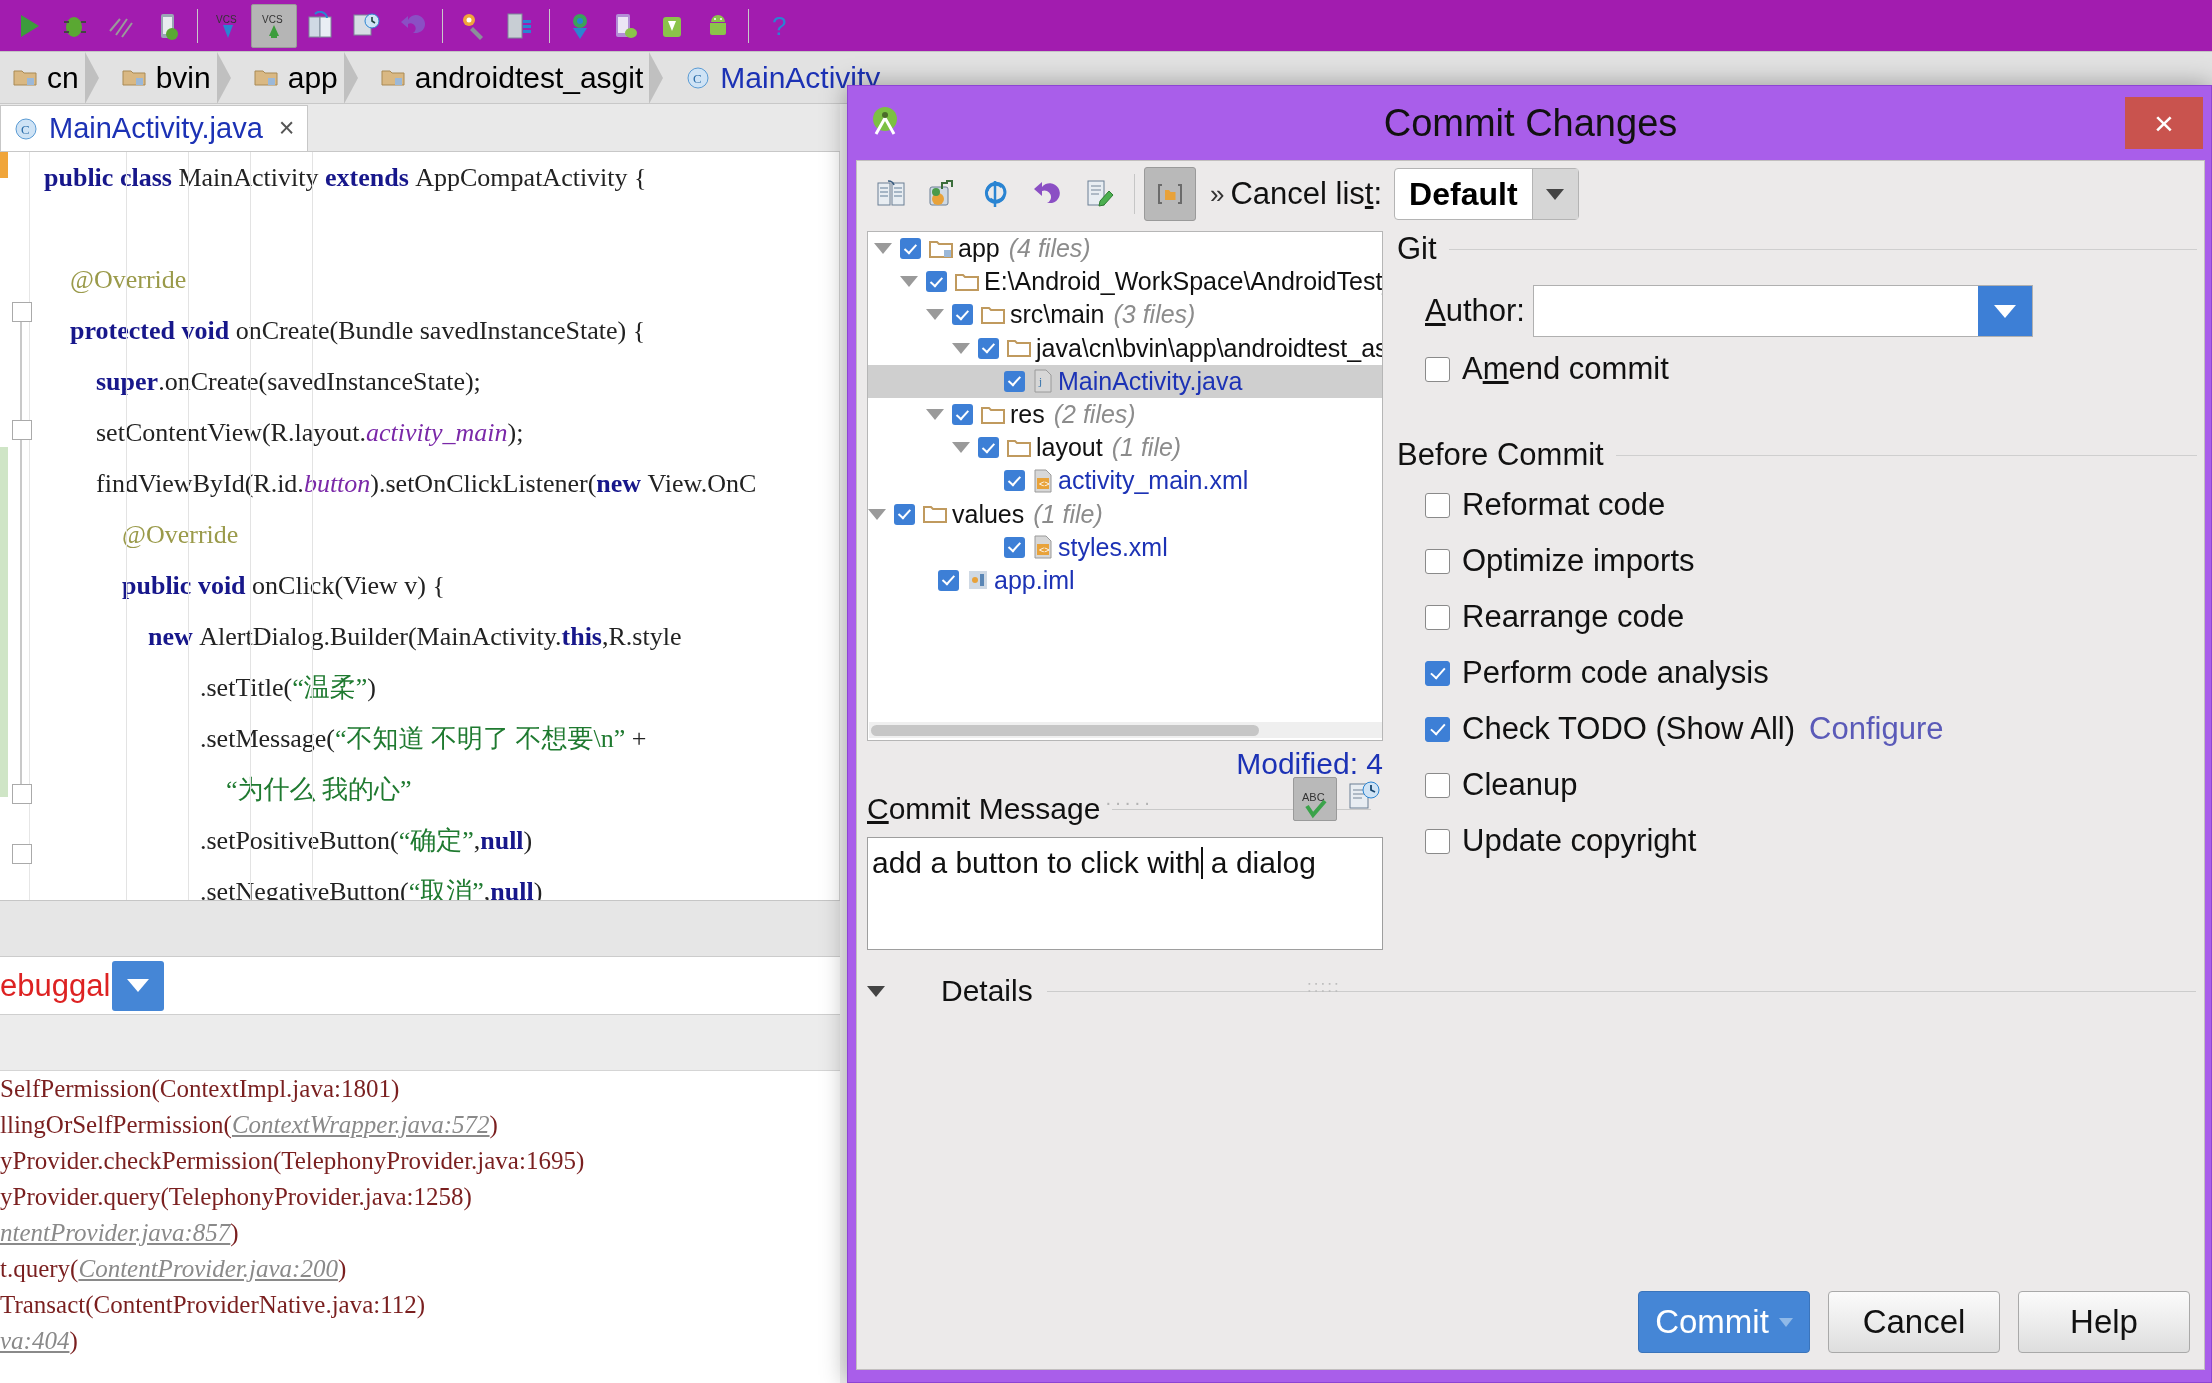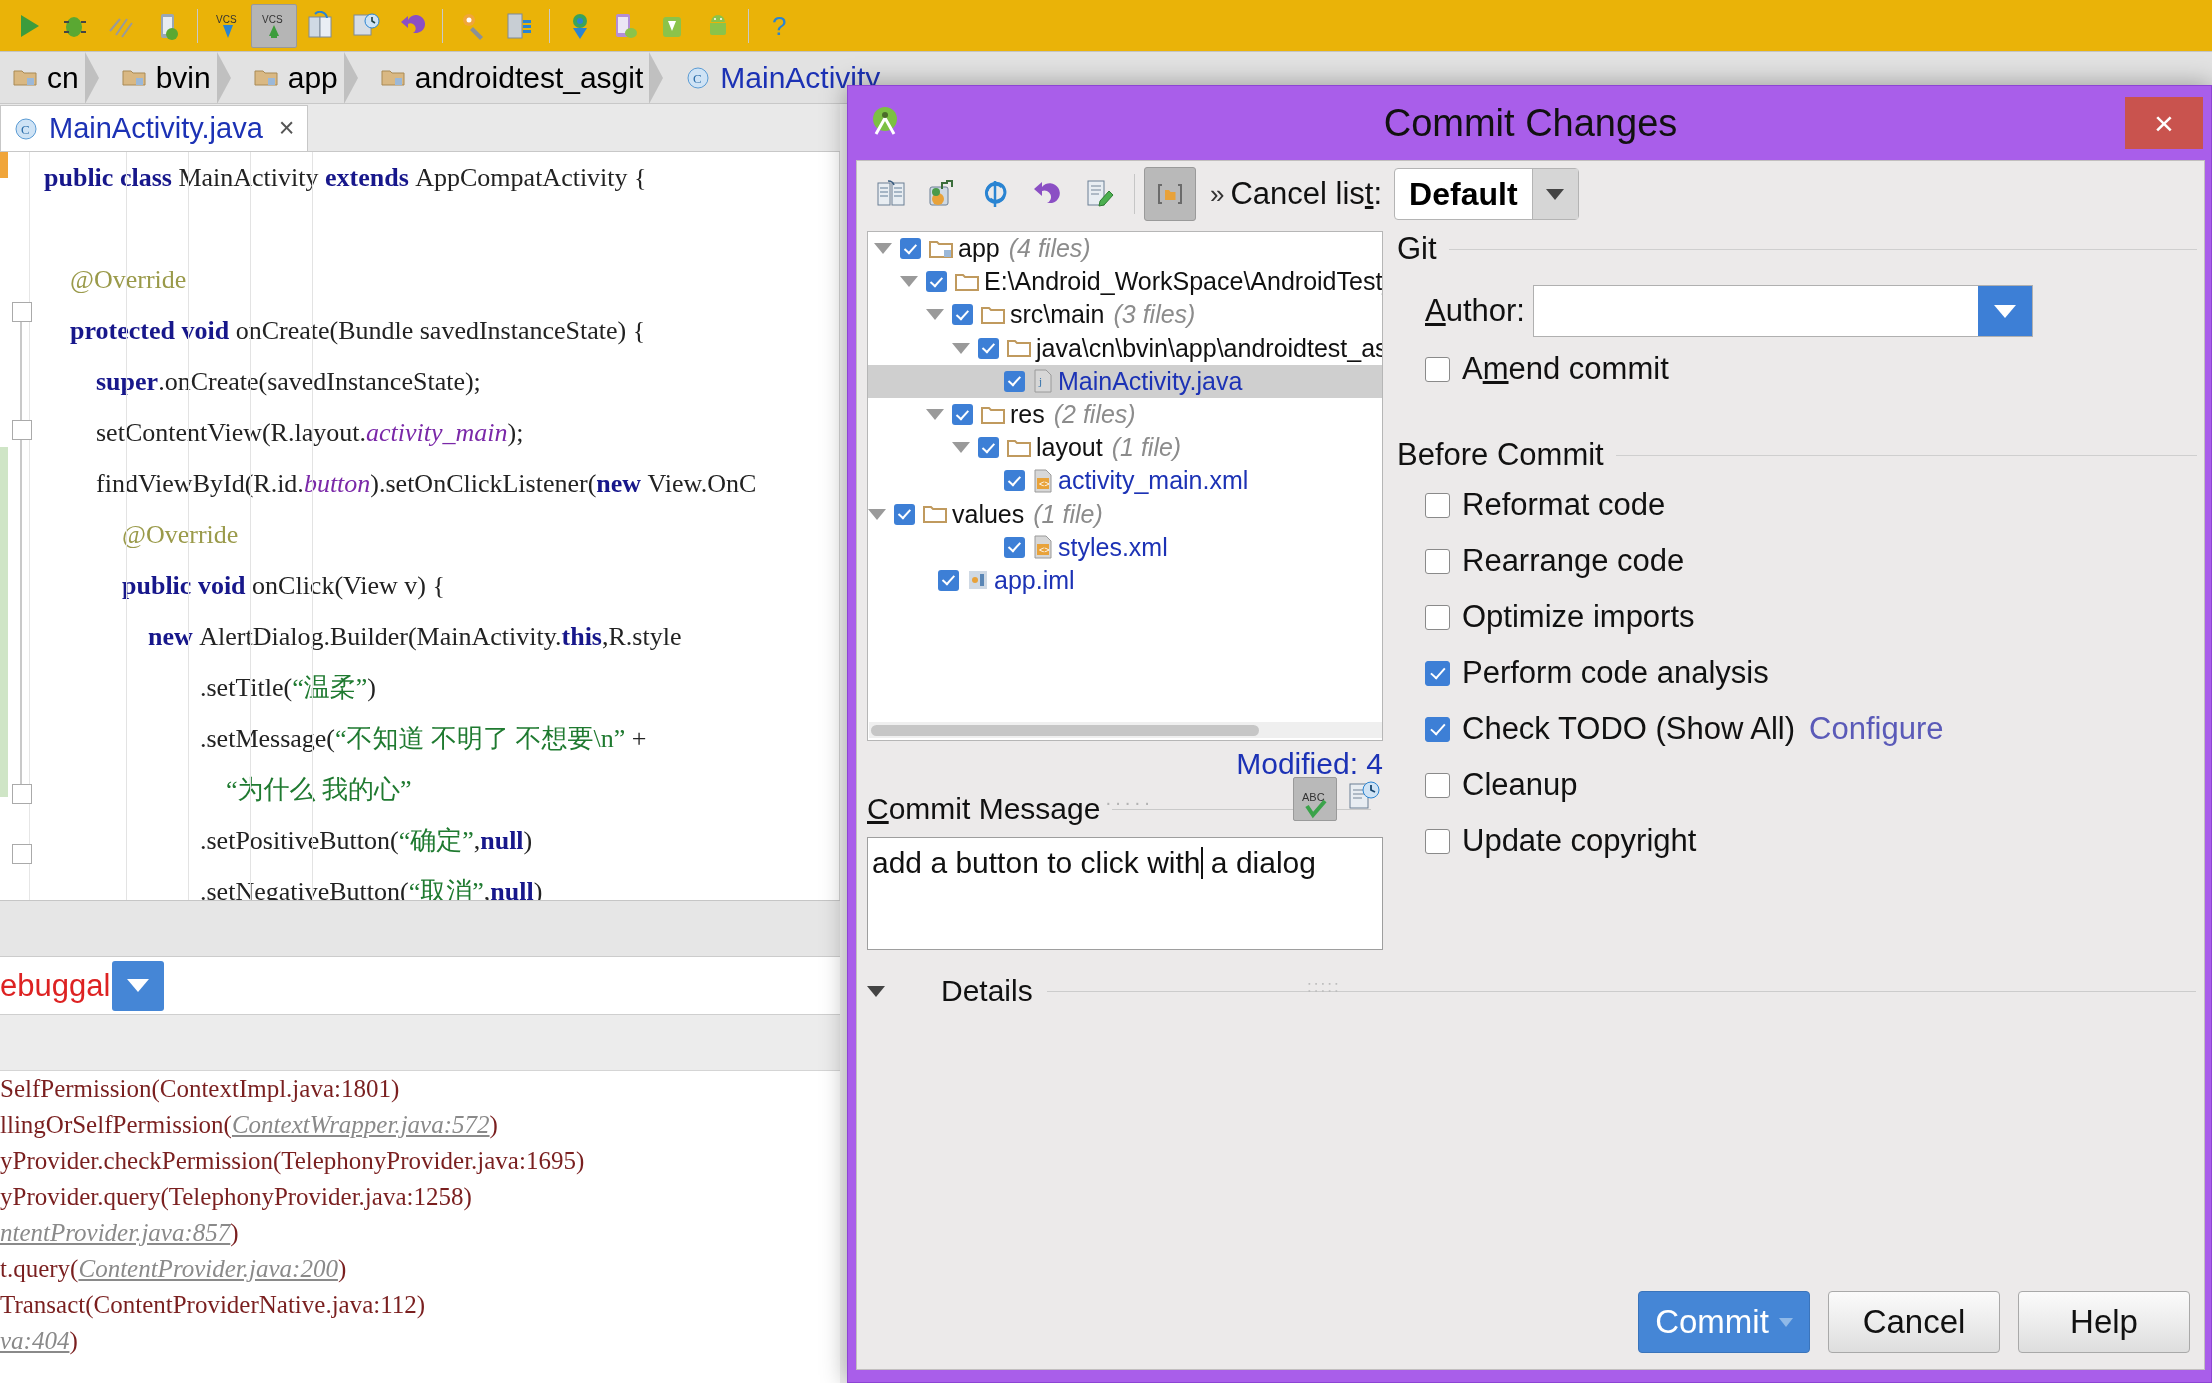--- a/index.html
+++ b/index.html
@@ -11,21 +11,21 @@
     font-family: "Liberation Sans", sans-serif;
   }
   #root { position: relative; width: 2212px; height: 1383px; }
 
   
   .ide { position: absolute; inset: 0; background: #f2f2f2; }
 
   
   .main-toolbar {
     position: absolute; left: 0; top: 0; width: 2212px; height: 52px;
-    background: #eab308; border-bottom: 1px solid #c4c4c4;
+    background: #a21caf; border-bottom: 1px solid #c4c4c4;
     display: flex; align-items: center; padding-left: 6px;
   }
   .tb-btn {
     width: 46px; height: 44px; display: flex; align-items: center; justify-content: center;
     position: relative;
   }
   .tb-btn.sel { background: #b5b5b5; border: 1px solid #999; border-radius: 2px; }
   .tb-sep { width: 1px; height: 34px; background: #c9c9c9; margin: 0 7px; }
   .ic { display: block; }
 
@@ -790,25 +790,25 @@
           <span class="t">Before Commit</span>
           <span class="rule"></span>
         </div>
         <div id="beforeopts">
             <div class="chk-row">
               <span class="chk"></span>
               <span class="chk-lbl">Reformat code</span>
             </div>
             <div class="chk-row">
               <span class="chk"></span>
-              <span class="chk-lbl">Rearrange code</span>
+              <span class="chk-lbl">Optimize imports</span>
             </div>
             <div class="chk-row">
               <span class="chk"></span>
-              <span class="chk-lbl">Optimize imports</span>
+              <span class="chk-lbl">Rearrange code</span>
             </div>
             <div class="chk-row">
               <span class="chk on"></span>
               <span class="chk-lbl">Perform code analysis</span>
             </div>
             <div class="chk-row">
               <span class="chk on"></span>
               <span class="chk-lbl">Check TODO (Show All)</span>
               <span class="cfg-link">Configure</span>
             </div>

